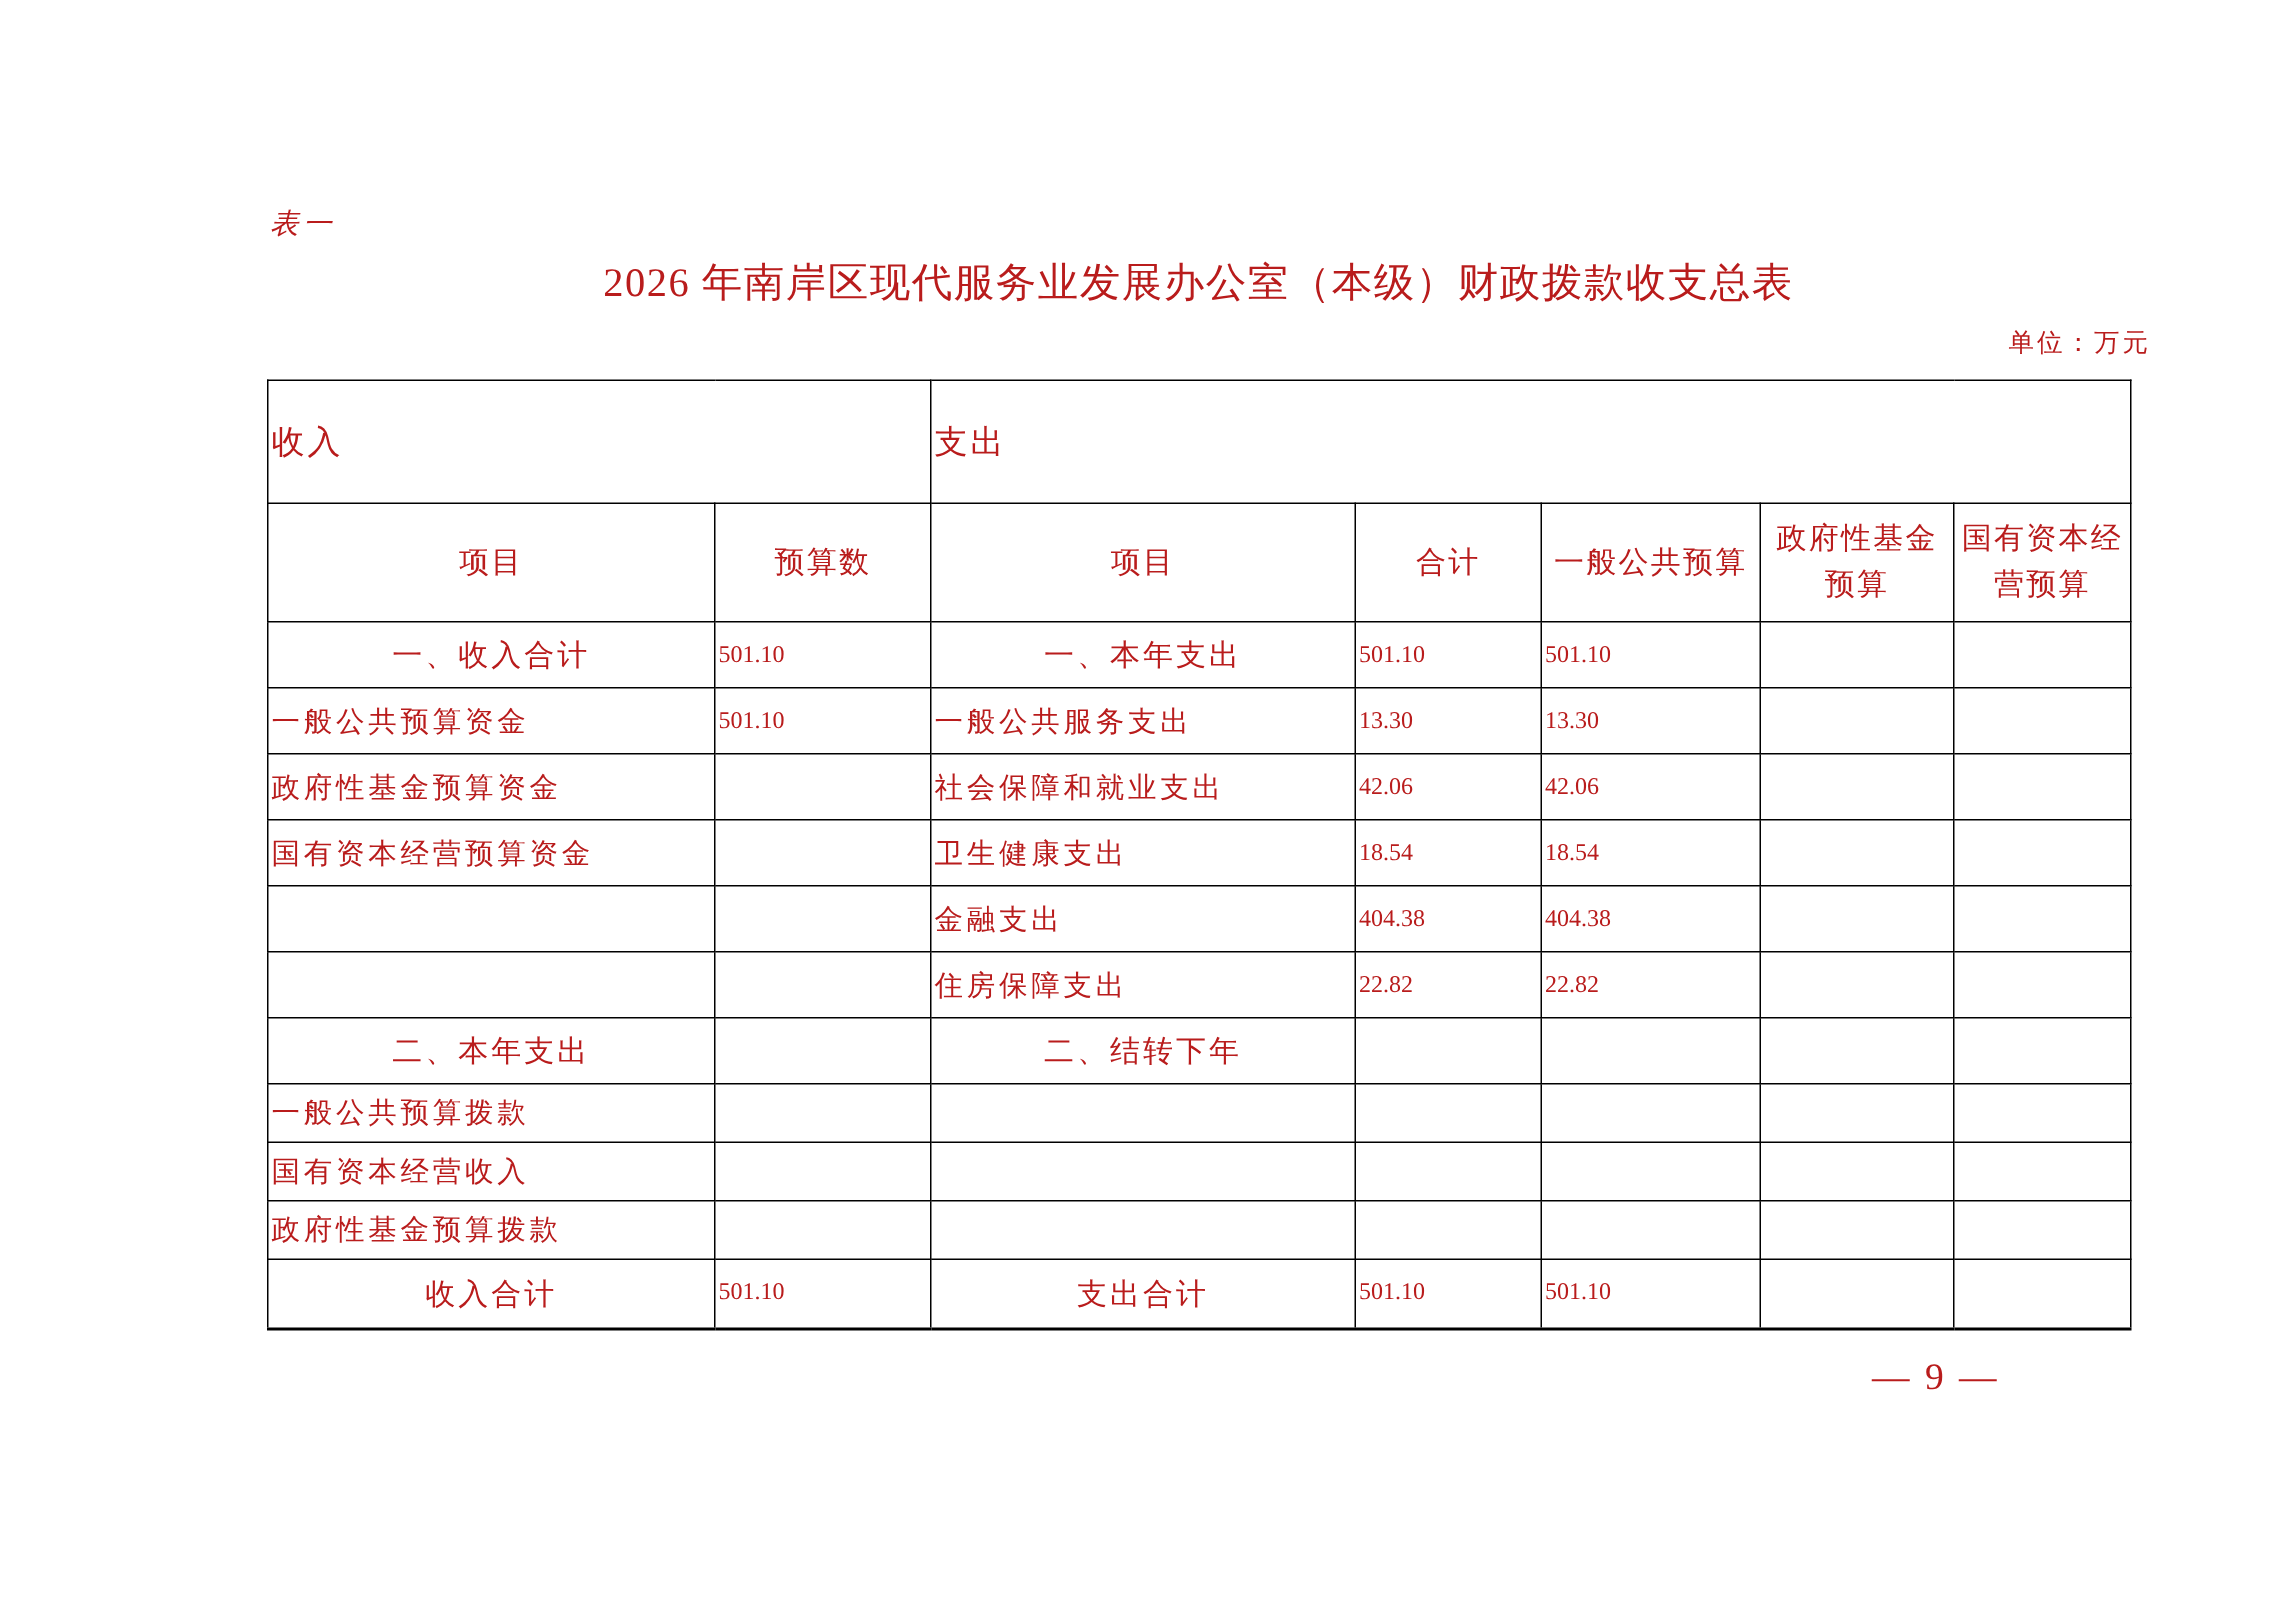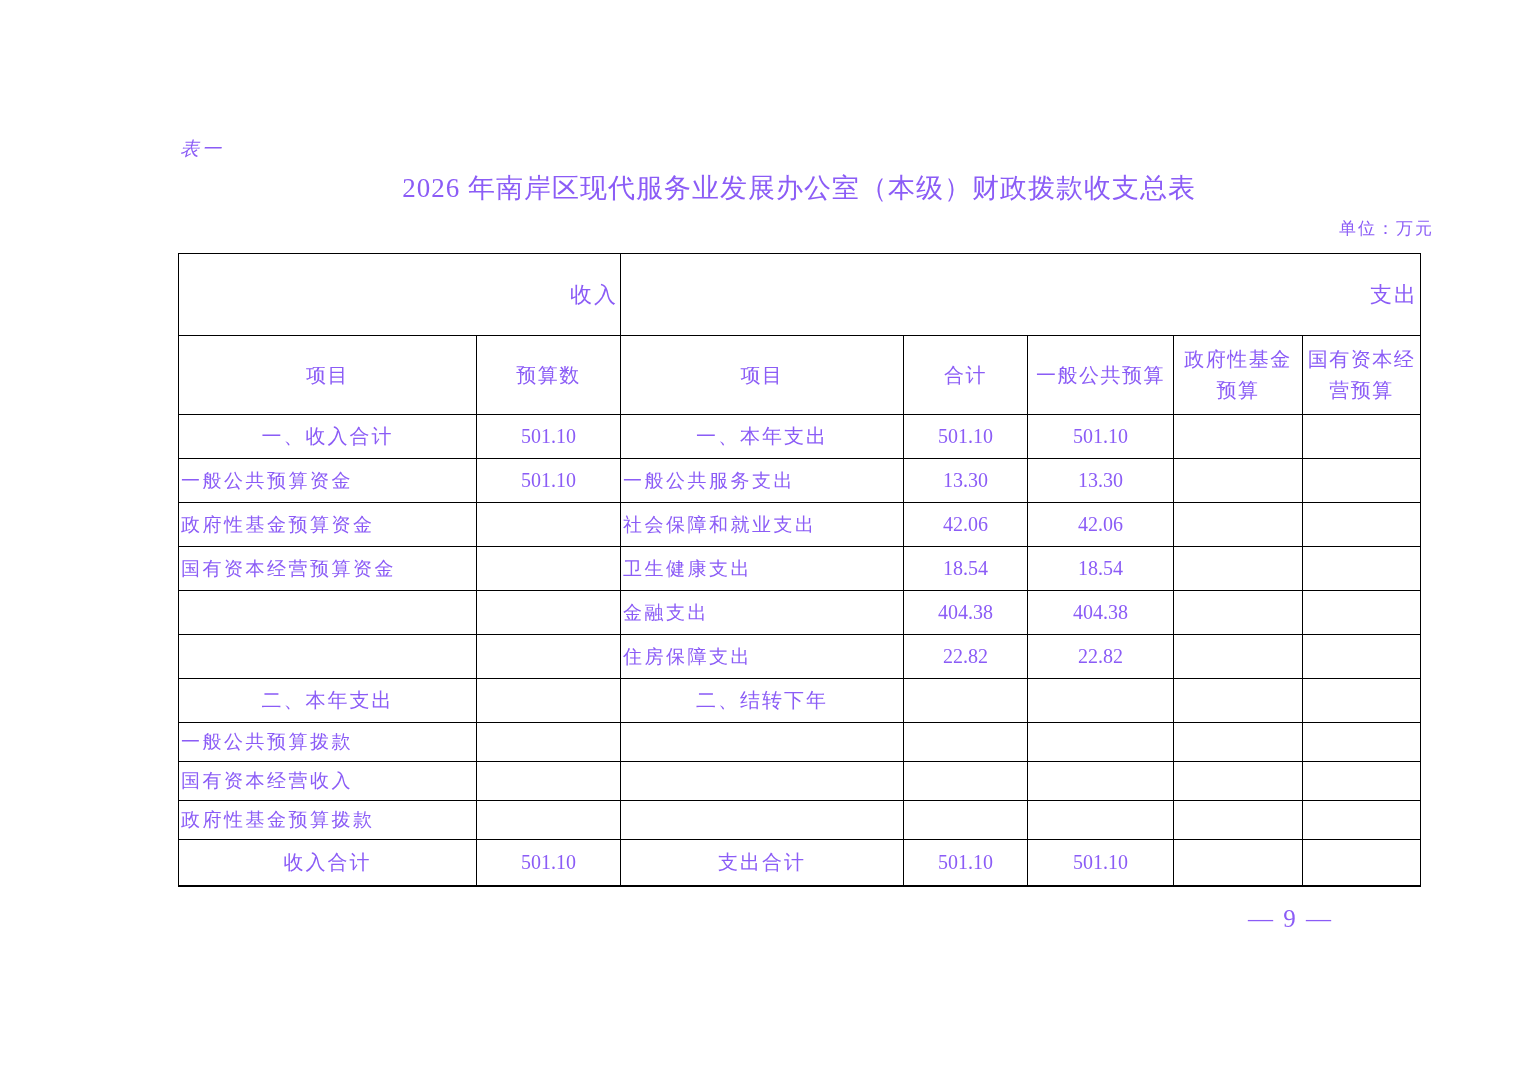--- a/index.html
+++ b/index.html
@@ -1,21 +1,21 @@
 <!DOCTYPE html>
 <html lang="zh"><head>
 <meta charset="utf-8">
 <style>
   html, body { margin: 0; padding: 0; background: #ffffff; }
   .page {
     position: relative;
     width: 1328px;
     height: 1074px;
     background: #ffffff;
-    color: #8b5cf6;
+    color: #b91c1c;
     font-family: "Liberation Serif", "DejaVu Serif", serif;
   }
   .table-label {
     position: absolute;
     left: 180px;
     top: 136px;
     font-size: 19px;
     font-style: italic;
     letter-spacing: 3px;
   }
@@ -59,21 +59,21 @@
   tr.hrow2 { height: 79px; }
   tr.r     { height: 44px; }
   tr.rs    { height: 39px; }
   tr.rl    { height: 46px; }
   tr.last td { border-bottom-width: 2px; }
 
   th.group {
     font-family: "Liberation Sans", "DejaVu Sans", sans-serif;
     font-weight: bold;
     font-size: 22px;
-    text-align: right;
+    text-align: left;
     letter-spacing: 2px;
   }
   th.colhead {
     font-family: "Liberation Sans", "DejaVu Sans", sans-serif;
     font-weight: bold;
     font-size: 20px;
     text-align: center;
     letter-spacing: 1.5px;
     line-height: 1.55;
   }
@@ -83,23 +83,23 @@
     letter-spacing: 2.5px;
   }
   td.sec {
     font-family: "Liberation Sans", "DejaVu Sans", sans-serif;
     font-weight: bold;
     text-align: center;
     font-size: 20px;
     letter-spacing: 2px;
   }
   td.num {
-    text-align: center;
+    text-align: left;
     font-family: "Liberation Serif", "DejaVu Serif", serif;
-    font-size: 20px;
+    font-size: 16px;
   }
   td.b { font-weight: bold; }
   .page-number {
     position: absolute;
     left: 1248px;
     top: 905px;
     font-size: 25px;
     letter-spacing: 2px;
     white-space: nowrap;
   }

